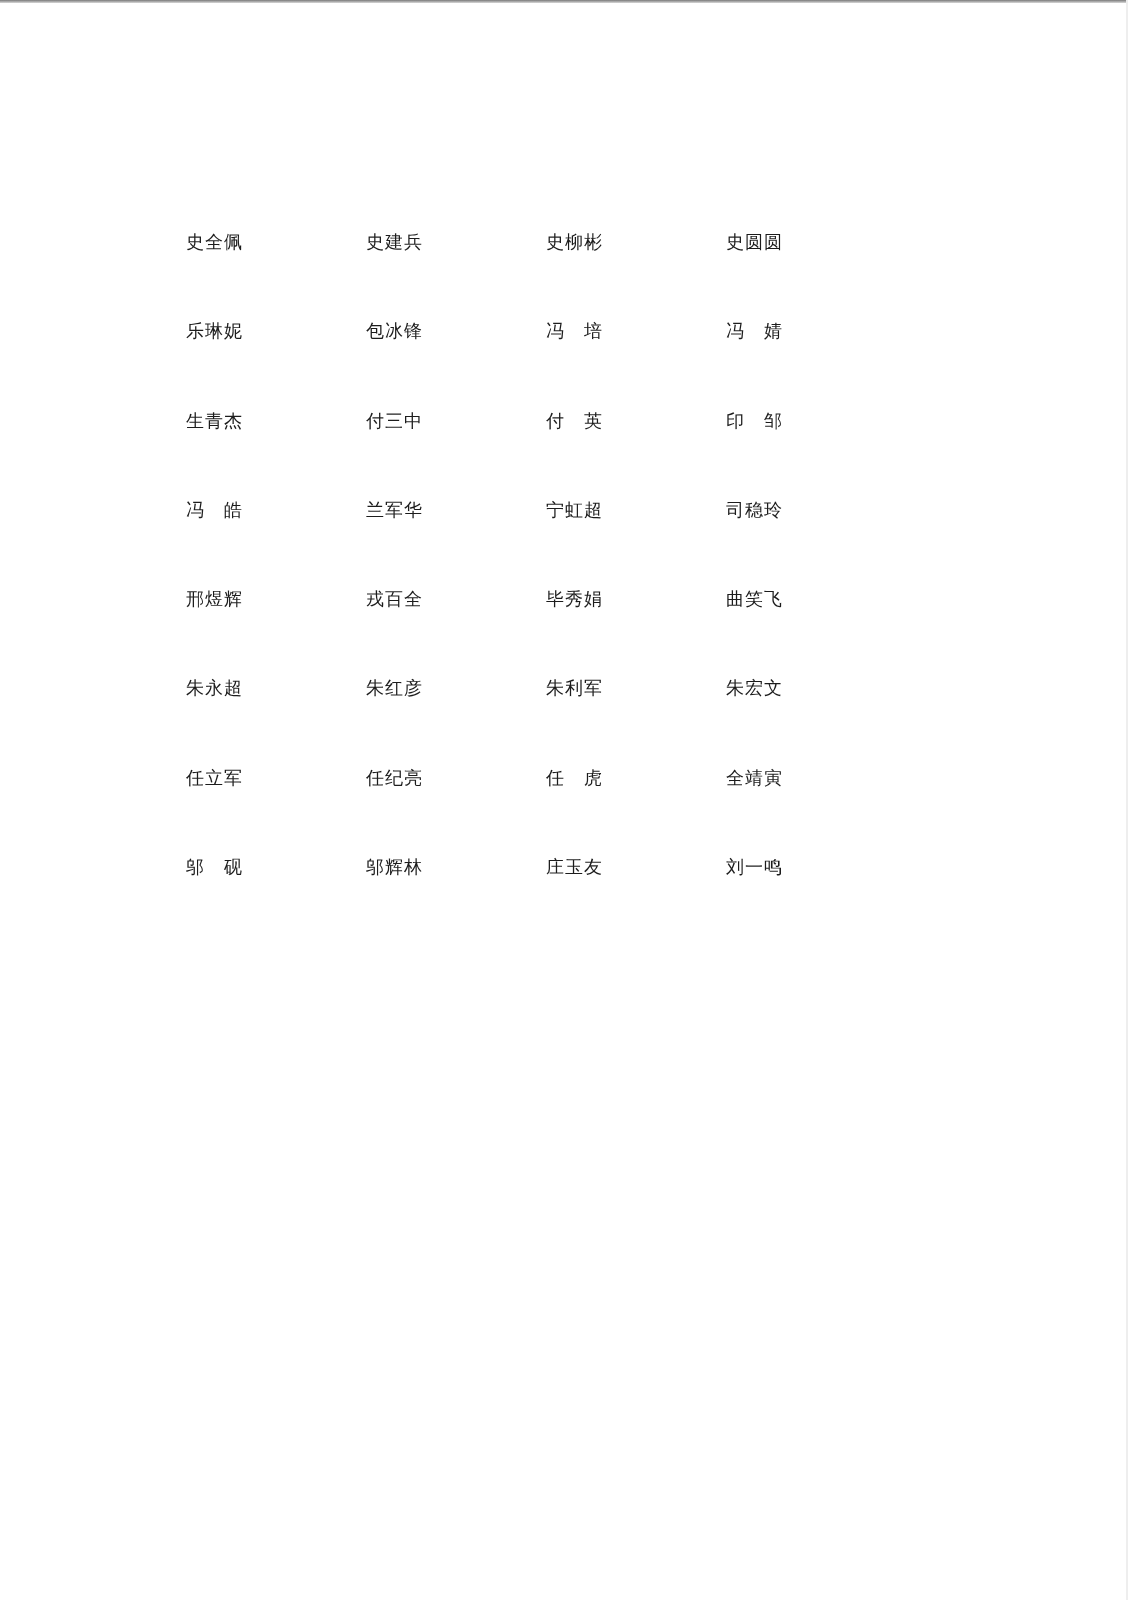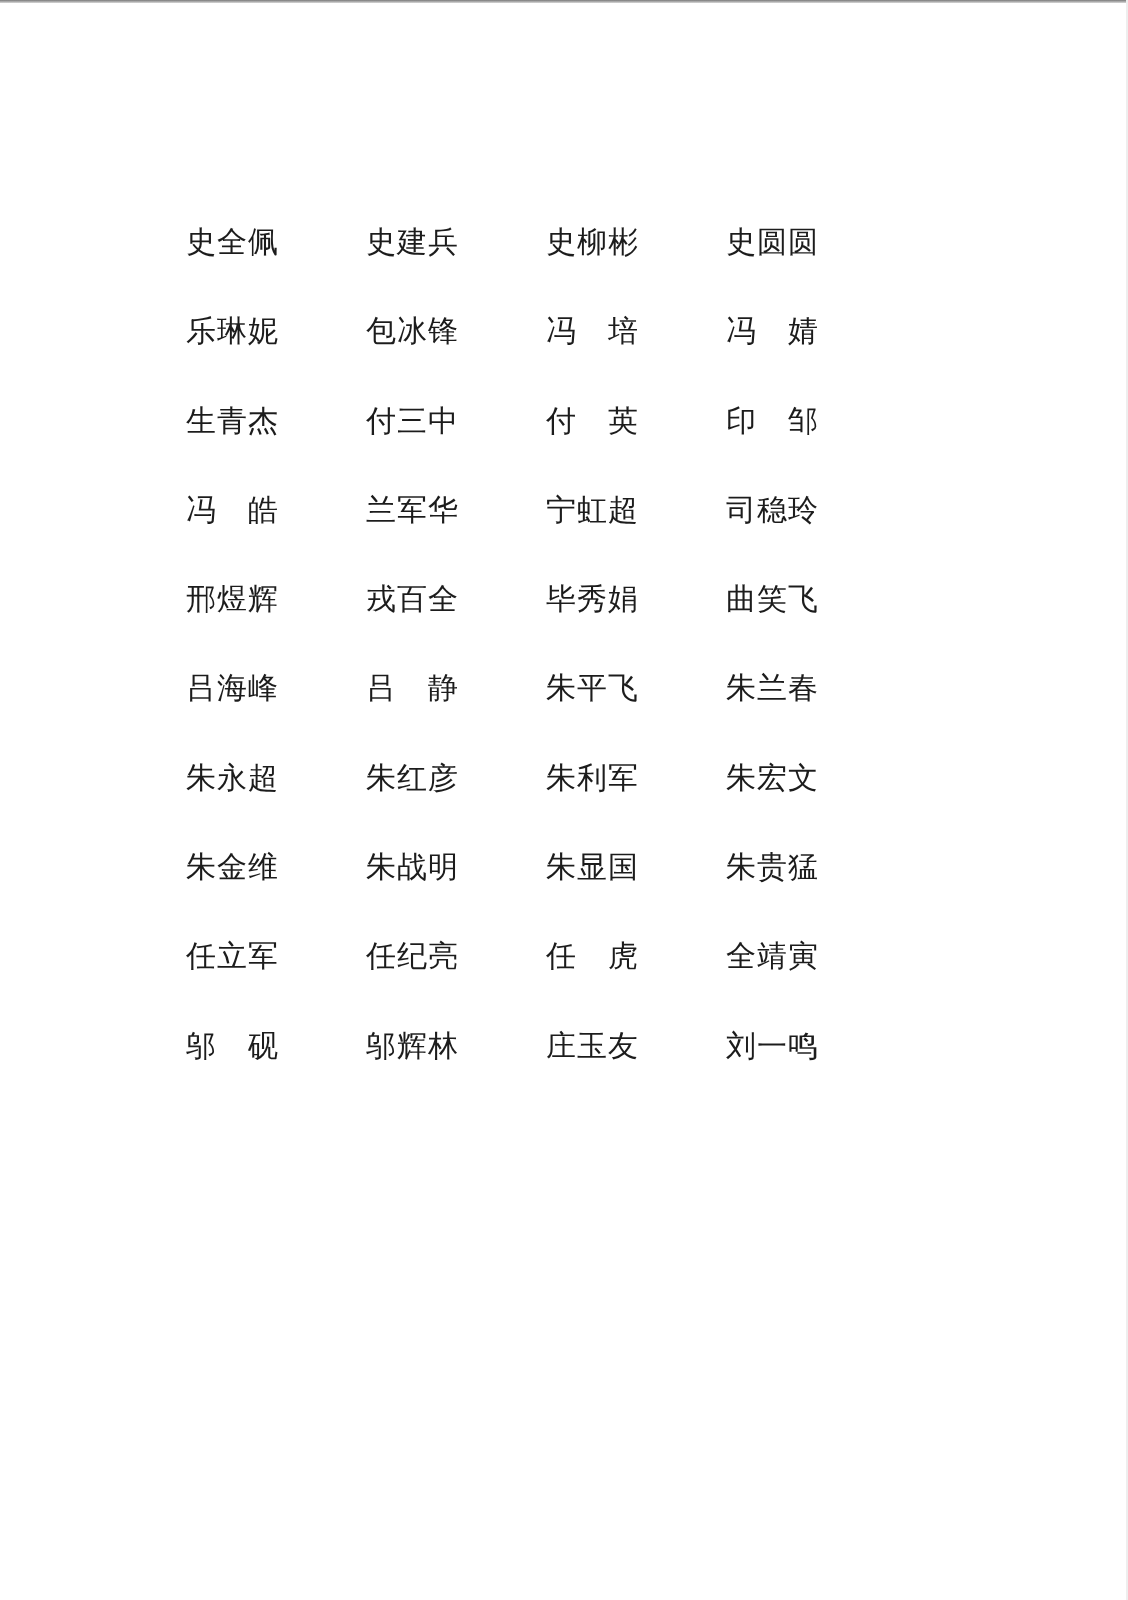--- a/index.html
+++ b/index.html
@@ -33,21 +33,21 @@
       top: 222px;
       width: 720px;
     }
     .name-row {
       display: flex;
       height: 89.3px;
       align-items: flex-start;
     }
     .name-cell {
       width: 202px;
-      font-size: 30px;
+      font-size: 18px;
       line-height: 40px;
       letter-spacing: 1px;
       white-space: pre;
     }
   </style>
 </head>
 <body>
 
 <div class="scan-edge-top"></div>
 <div class="scan-edge-right"></div>
@@ -77,36 +77,24 @@
     <span class="name-cell">宁虹超</span>
     <span class="name-cell">司稳玲</span>
   </div>
   <div class="name-row">
     <span class="name-cell">邢煜辉</span>
     <span class="name-cell">戎百全</span>
     <span class="name-cell">毕秀娟</span>
     <span class="name-cell">曲笑飞</span>
   </div>
   <div class="name-row">
-    <span class="name-cell">吕海峰</span>
-    <span class="name-cell">吕　静</span>
-    <span class="name-cell">朱平飞</span>
-    <span class="name-cell">朱兰春</span>
-  </div>
-  <div class="name-row">
     <span class="name-cell">朱永超</span>
     <span class="name-cell">朱红彦</span>
     <span class="name-cell">朱利军</span>
     <span class="name-cell">朱宏文</span>
-  </div>
-  <div class="name-row">
-    <span class="name-cell">朱金维</span>
-    <span class="name-cell">朱战明</span>
-    <span class="name-cell">朱显国</span>
-    <span class="name-cell">朱贵猛</span>
   </div>
   <div class="name-row">
     <span class="name-cell">任立军</span>
     <span class="name-cell">任纪亮</span>
     <span class="name-cell">任　虎</span>
     <span class="name-cell">全靖寅</span>
   </div>
   <div class="name-row">
     <span class="name-cell">邬　砚</span>
     <span class="name-cell">邬辉林</span>

